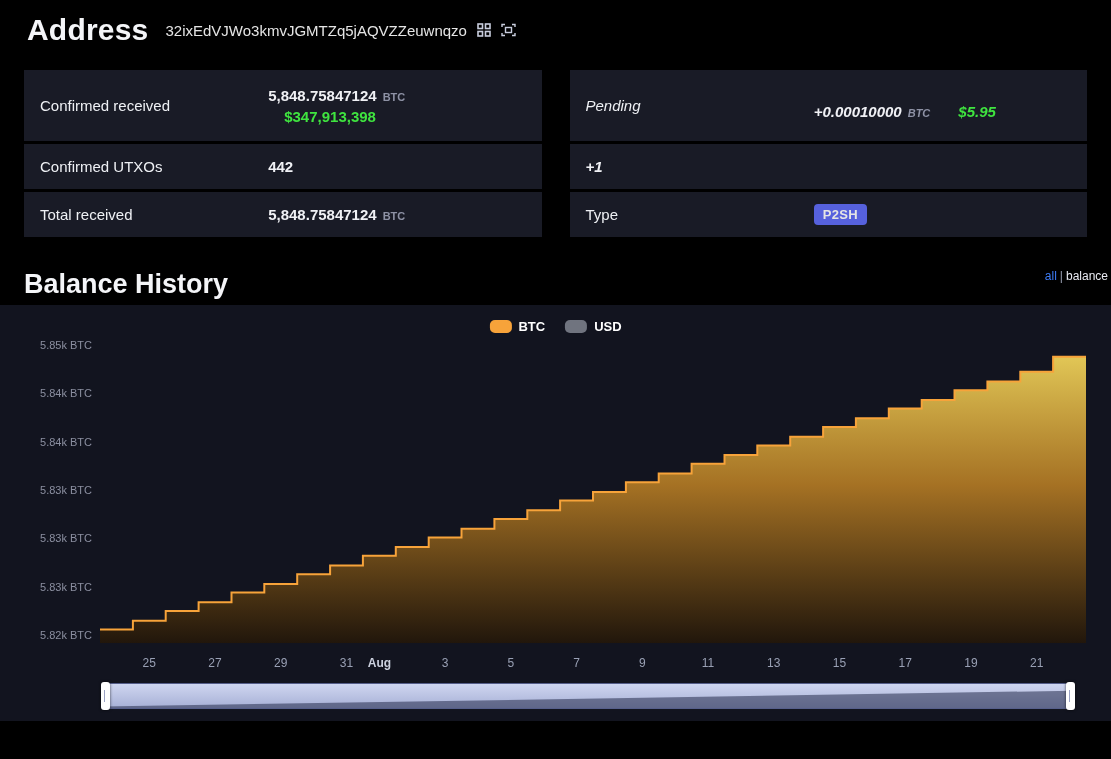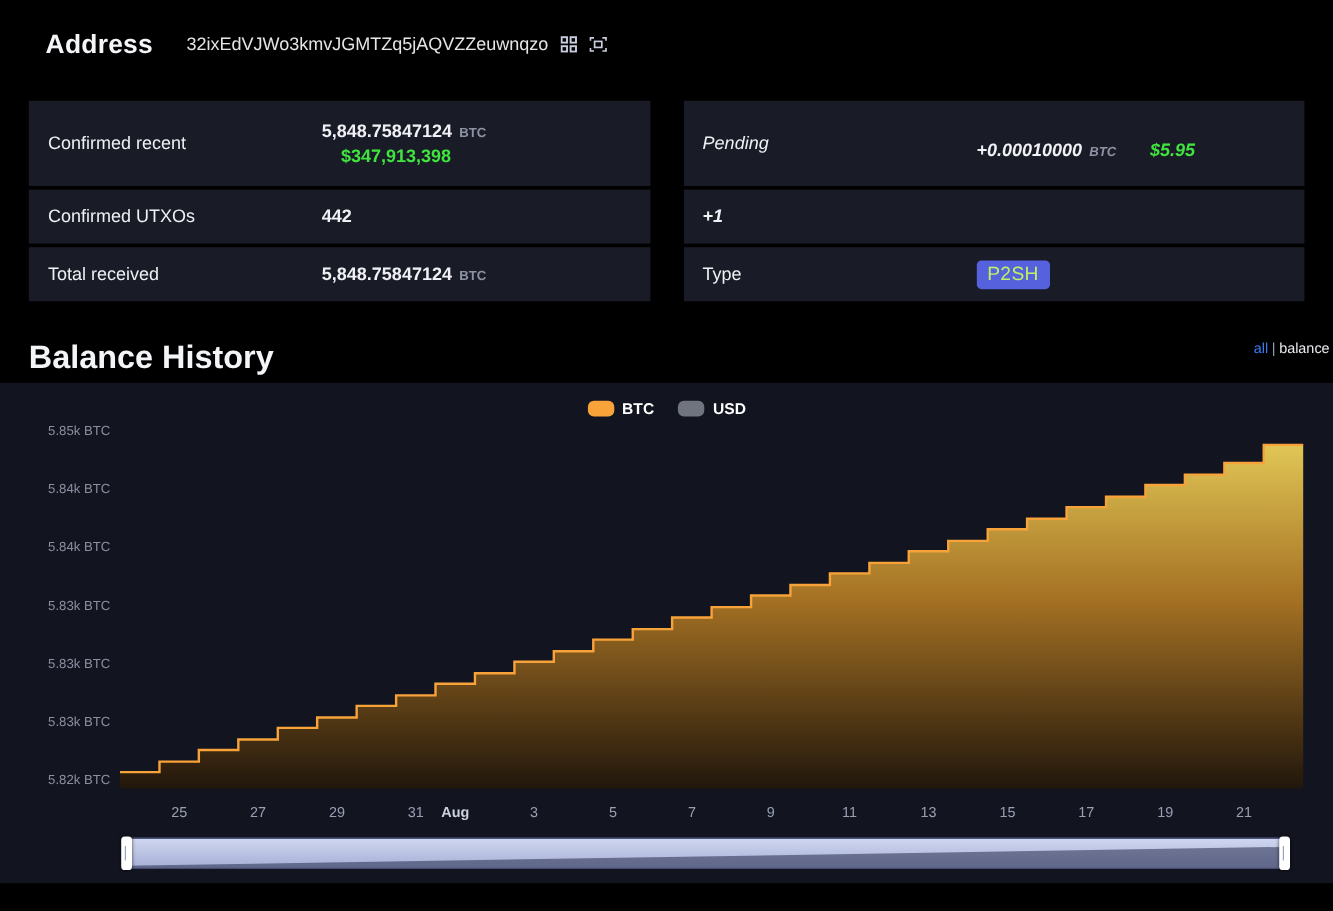--- a/index.html
+++ b/index.html
@@ -3,39 +3,39 @@
 <meta charset="utf-8">
 <style>
   * { box-sizing: border-box; }
   body {
     margin: 0; width: 1111px; height: 759px; overflow: hidden;
     background: #000; color: #f0f1f5;
     font-family: "Liberation Sans", sans-serif;
   }
   
   .top-header { display: flex; align-items: center; gap: 10px; padding: 10px 24px 8px; }
-  .page-title { font-size: 22px; font-weight: 700; margin: 14px; color: #f4f5f8; letter-spacing: .2px; }
+  .page-title { font-size: 30px; font-weight: 700; margin: 3px; color: #f4f5f8; letter-spacing: .2px; }
   .address-link { color: #e5e5e5; font-size: 15px; text-decoration: none; margin-left: 4px; }
   .icon-btn { display: inline-flex; align-items: center; cursor: pointer; color: #c9cede; }
   .icon-btn svg { display: block; }
 
   
   .stats { display: grid; grid-template-columns: 1fr 1fr; gap: 28px; padding: 12px 24px 18px; }
   .stat-table { display: flex; flex-direction: column; gap: 3px; }
   .stat-row { display: flex; align-items: center; background: #191b26; padding: 8px 16px; min-height: 45px; }
   .stat-row.tall { min-height: 71px; }
   .stat-label { width: 47%; font-size: 15px; color: #eef0f4; flex-shrink: 0; }
   .stat-value { font-size: 15px; font-weight: 700; display: flex; align-items: baseline; gap: 6px; }
   .value-col { display: flex; flex-direction: column; gap: 4px; }
   .unit { font-size: 11px; color: #8e92a5; font-weight: 700; }
   .green { color: #3fe43f; }
   .sub-green { font-size: 15px; font-weight: 700; padding-left: 16px; }
   .usd-approx { margin-left: 22px; font-weight: 700; margin-top: 12px; }
   .italic { font-style: italic; }
-  .badge { background: #5661dd; color: #bef264; font-size: 16px; font-weight: 400; border-radius: 4px; padding: 3px 9px; letter-spacing: .3px; }
+  .badge { background: #5661dd; color: #e5e5e5; font-size: 13px; font-weight: 700; border-radius: 4px; padding: 3px 9px; letter-spacing: .3px; }
 
   
   .bh-header { display: flex; justify-content: space-between; align-items: flex-start; padding: 14px 3px 5px 24px; background: #000; }
   .bh-title { font-size: 27px; font-weight: 700; margin: 0; color: #f4f5f8; }
   .range-links { font-size: 12px; padding-bottom: 2px; white-space: nowrap; }
   .link-all { color: #3d7bf5; cursor: pointer; }
   .range-divider { color: #9aa0b4; margin: 0 3px; }
   .link-recent { color: #e9eaf2; cursor: pointer; }
 
   
@@ -82,21 +82,21 @@
         <path d="M14 10 V12.5 H11"></path>
         <path d="M4 12.5 H1 V10"></path>
       <rect x="4.5" y="4.5" width="6" height="5"></rect>
     </svg>
   </span>
 </div>
 
 <div class="stats">
   <div class="stat-table">
     <div class="stat-row tall">
-      <div class="stat-label">Confirmed recent</div>
+      <div class="stat-label">Confirmed received</div>
       <div class="value-col">
         <div class="stat-value">
           <span>5,848.75847124</span>
           <span class="unit">BTC</span>
         </div>
         <span class="green sub-green">$347,913,398</span>
       </div>
     </div>
     <div class="stat-row">
       <div class="stat-label">Confirmed UTXOs</div>

